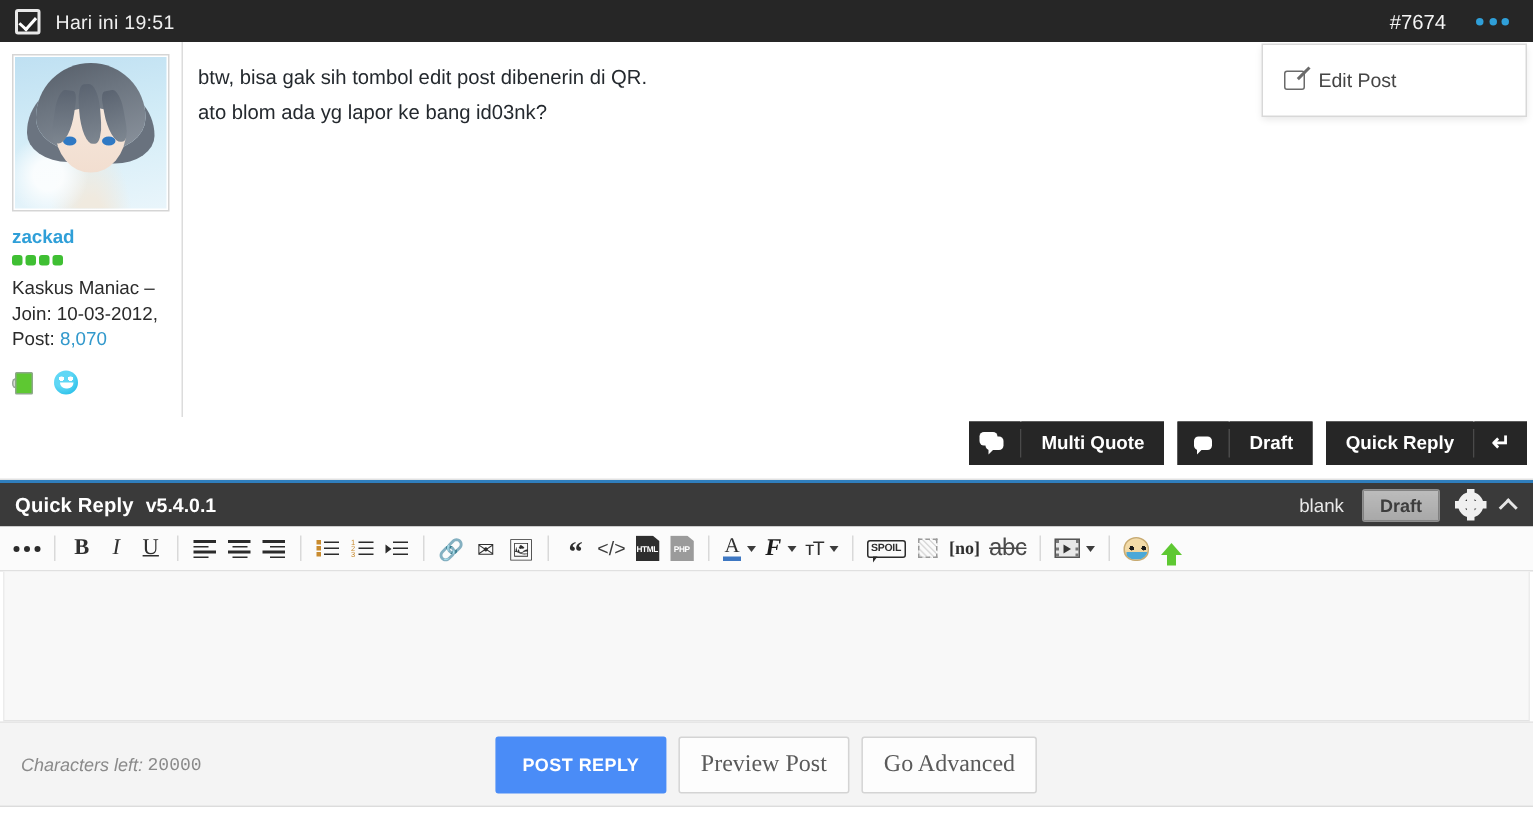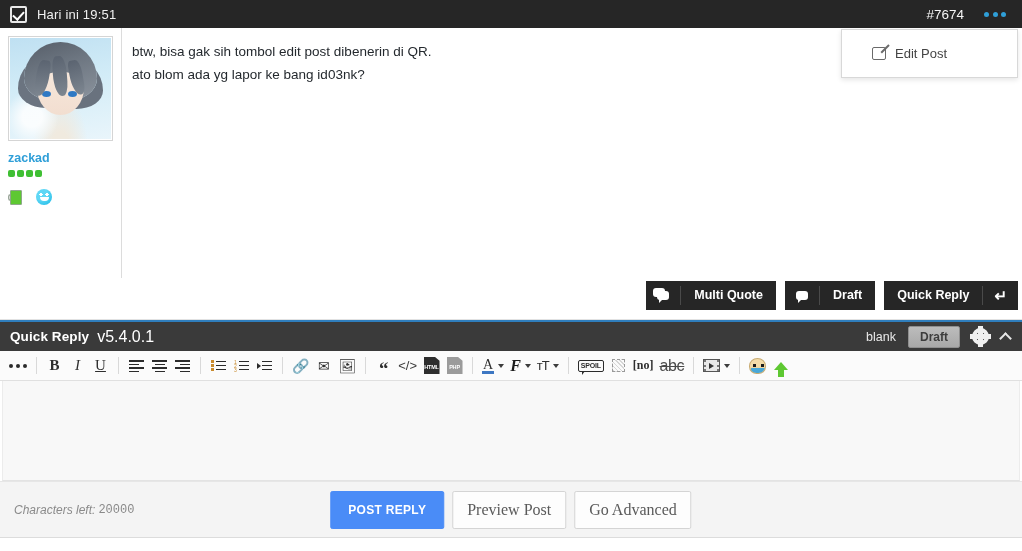--- a/index.html
+++ b/index.html
@@ -196,21 +196,21 @@
   }
 
   
   .edit-panel {
     position: absolute;
     right: 4px; top: 1px;
     width: 177px;
     background: #ffffff;
     border: 1px solid #d8d8d8;
     box-shadow: 0 2px 5px rgba(0,0,0,.10);
-    padding: 10px 16px;
+    padding: 10px 0;
   }
   .edit-item {
     display: flex;
     align-items: center;
     gap: 9px;
     padding: 6px 14px;
     font-size: 13px;
     color: #444;
     cursor: pointer;
   }
@@ -293,21 +293,21 @@
   .qr-header {
     height: 31px;
     background: #3a3a3a;
     border-top: 2px solid #2f7ebd;
     display: flex;
     align-items: center;
     padding: 0 12px 0 10px;
     color: #fff;
   }
   .qr-title { font-size: 13.5px; font-weight: bold; letter-spacing: .1px; }
-  .qr-ver { font-size: 16px; font-weight: normal; margin-left: 8px; }
+  .qr-ver { font-size: 13px; font-weight: bold; margin-left: 8px; }
   .qr-right { margin-left: auto; display: flex; align-items: center; gap: 12px; }
   .qr-blank { font-size: 12.5px; color: #e9e9e9; }
   .draft-btn {
     background: linear-gradient(#bcbcbc, #a8a8a8);
     border: 1px solid #8f8f8f;
     color: #3d3d3d;
     font-size: 12px;
     font-weight: bold;
     padding: 3px 11px;
     border-radius: 2px;
@@ -624,20 +624,28 @@
             <span class="eye right"></span>
         </div>
       </div>
       <div class="username">zackad</div>
       <div class="rep-dots">
         <i></i>
           <i></i>
           <i></i>
           <i></i>
       </div>
+      <div class="meta">
+        <div>Kaskus Maniac –</div>
+        <div>Join: 10-03-2012,</div>
+        <div>
+          <span>Post:</span>
+          <a href="#">8,070</a>
+        </div>
+      </div>
       <div class="badges">
         <span class="badge-mug">
           <span class="handle"></span>
             <span class="body"></span>
         </span>
         <span class="badge-smiley"></span>
       </div>
     </div>
 
     <div class="postbody">

